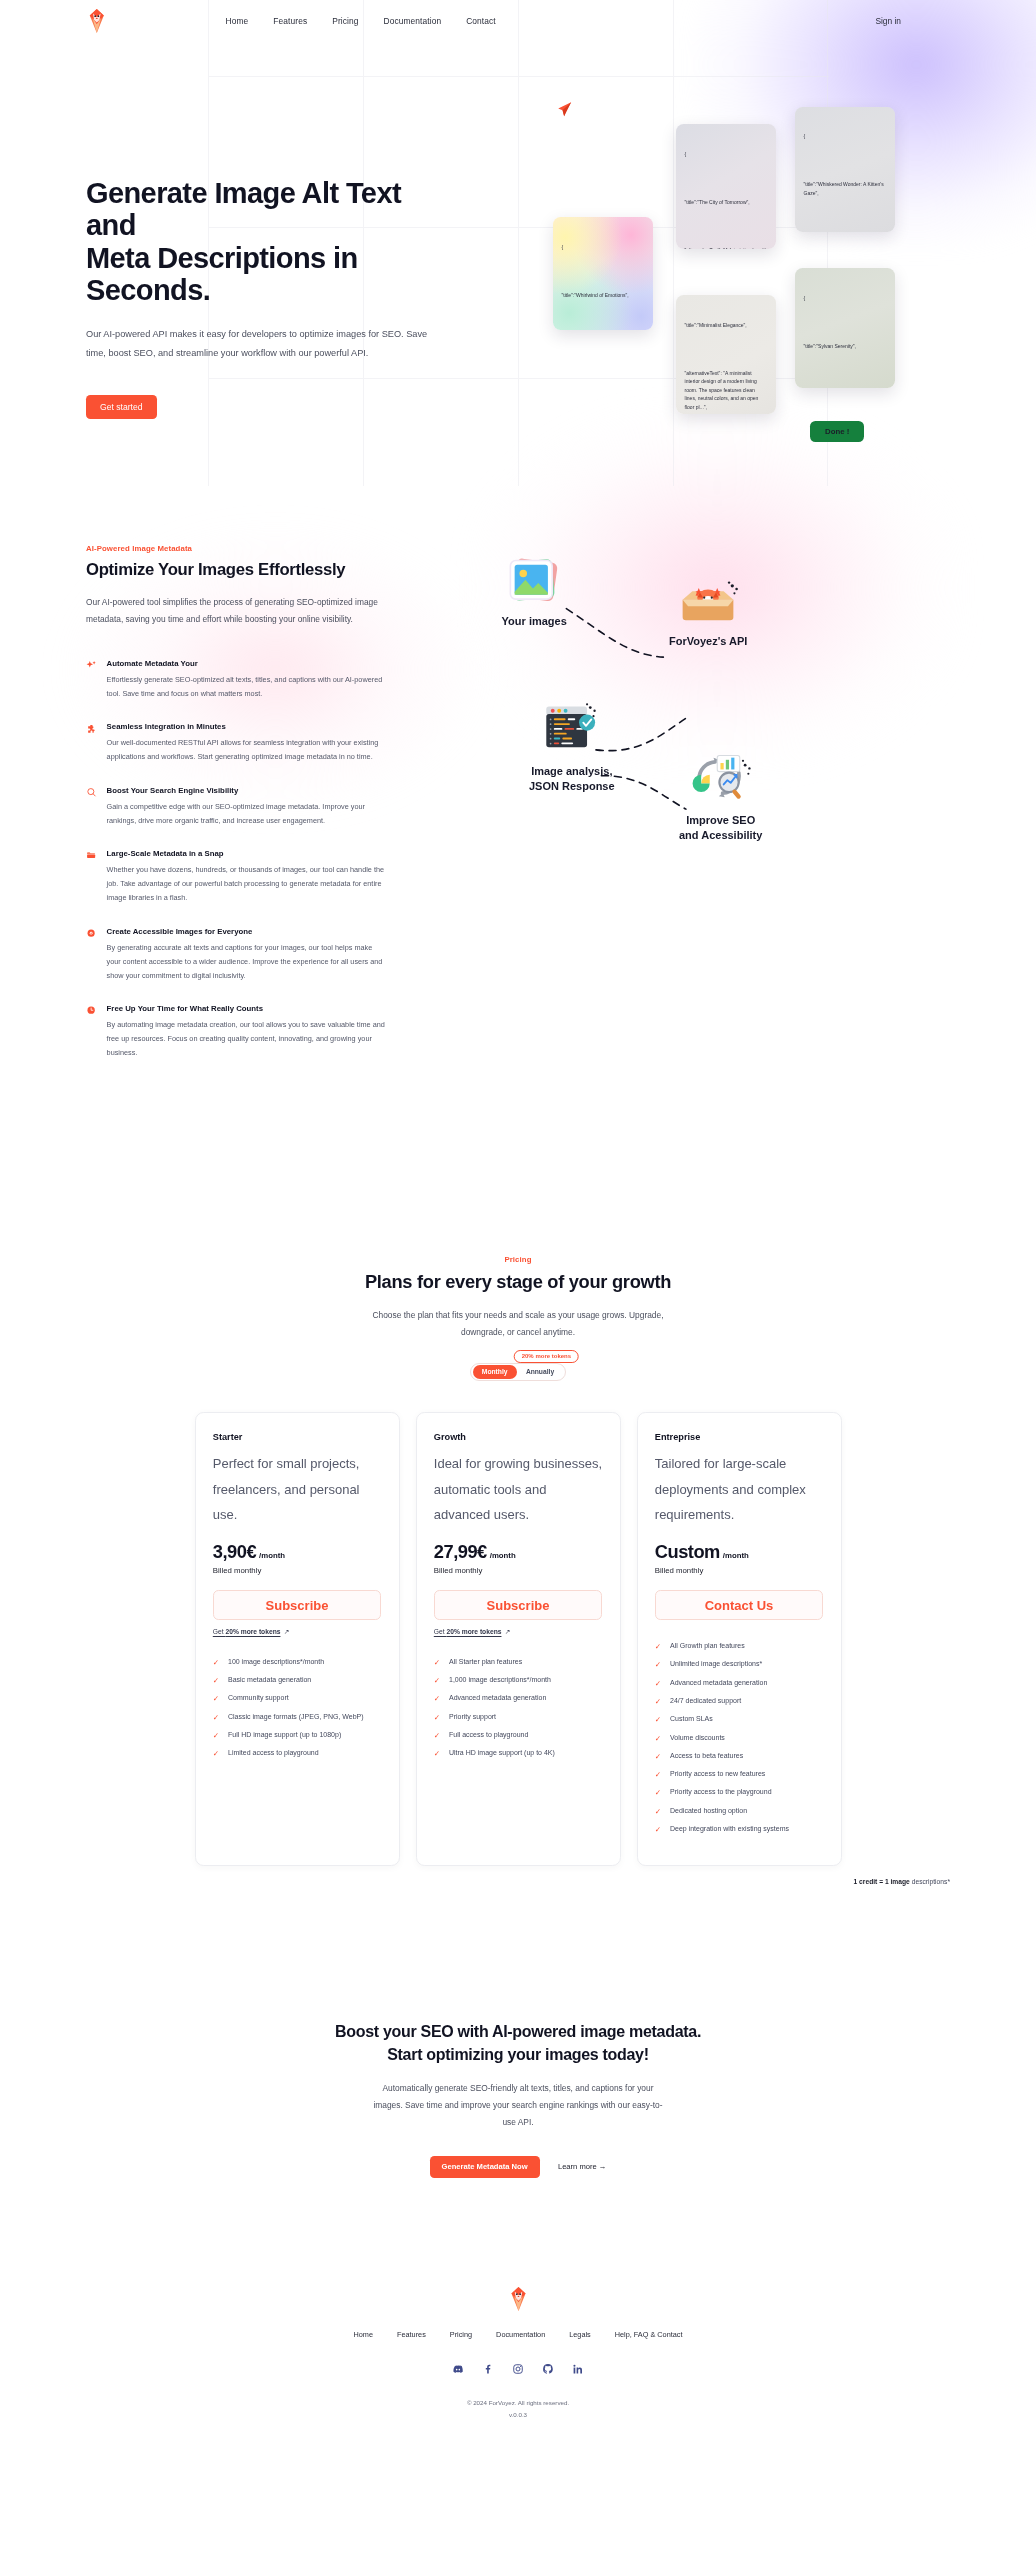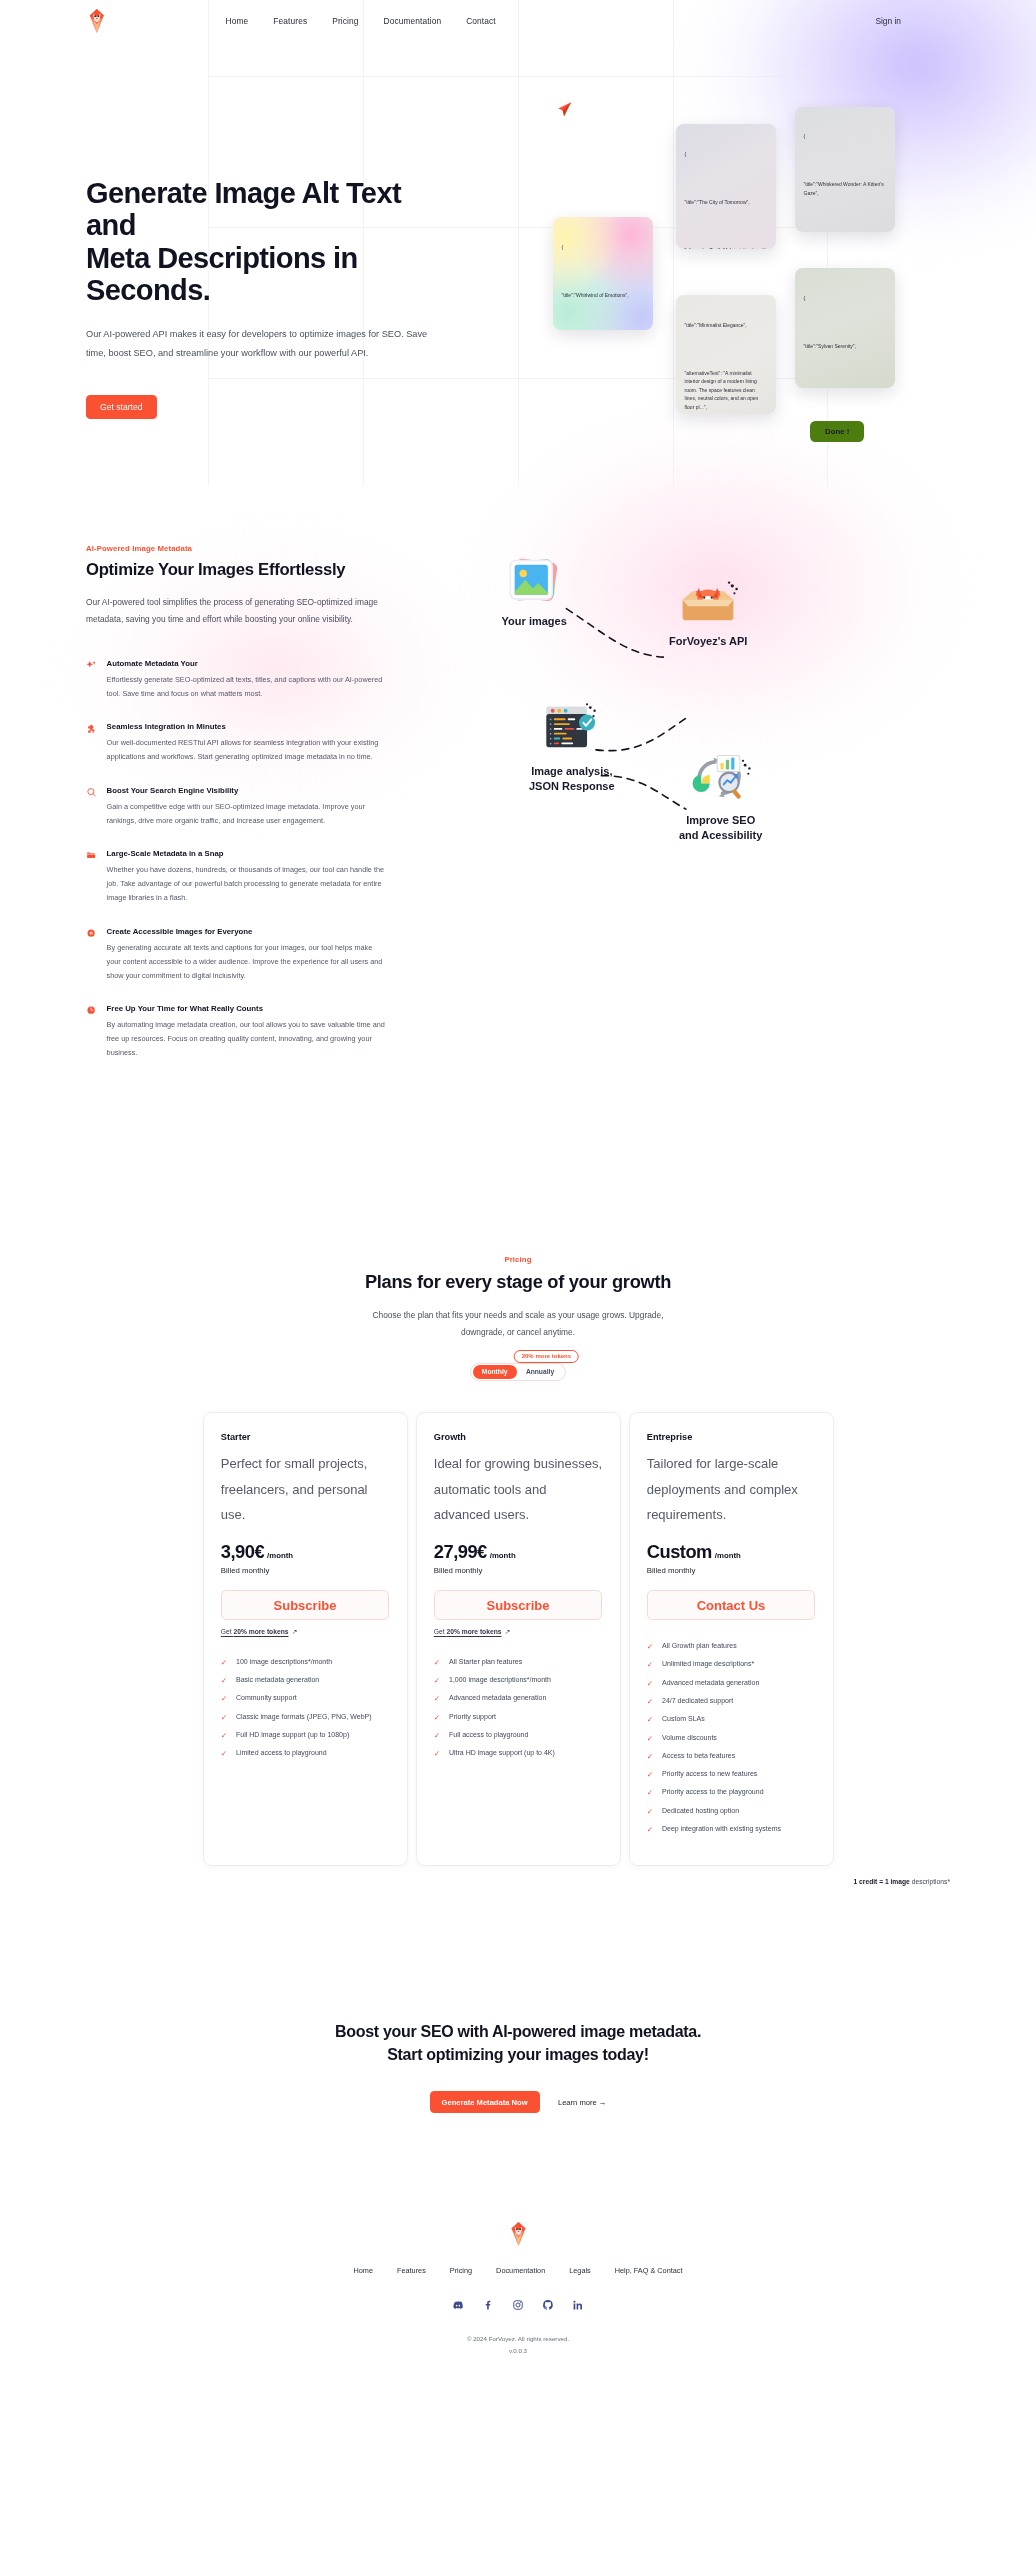--- a/index.html
+++ b/index.html
@@ -104,21 +104,21 @@
   .card-d {
     left: 255px; top: -5.4px; width: 100px; height: 125px;
     background: linear-gradient(160deg,#dddee2 0%,#e2e2e4 50%,#dcdcdf 100%);
   }
   .card-e {
     left: 255px; top: 156px; width: 100px; height: 120px;
     background: linear-gradient(160deg,#d9ded5 0%,#dfe2da 45%,#d5dacd 100%);
   }
   .btn-done {
     position: absolute; left: 270px; top: 309px;
-    background: #4d7c0f; color: #1b1d29; border: none; border-radius: 5.4px;
+    background: #15803d; color: #1b1d29; border: none; border-radius: 5.4px;
     padding: 6px 15px; font-size: 7.8px; font-weight: 700; cursor: pointer;
     font-family: inherit;
   }
   .paper-plane { position: absolute; left: 555px; top: 58px; z-index: 4; }
 
   
   .features {
     position: relative; z-index: 2;
     padding: 567px 86px 0 86px; display: flex; margin-top: -513px;
   }
@@ -153,21 +153,21 @@
     padding: 3.2px 9.2px; font-size: 6.7px; font-weight: 700; color: #444a5c; cursor: pointer;
     font-family: inherit;
   }
   .toggle button.active { background: #fa5133; color: #fff; }
   .badge-tokens {
     position: absolute; left: 50%; transform: translateX(-4.3px); top: -13px;
     border: 0.5px solid #fa5133; color: #fa5133; border-radius: 539px;
     padding: 2.7px 7px; font-size: 6px; font-weight: 700; background:#fff; white-space:nowrap;
   }
 
-  .plans { margin-top: 31px; display: flex; gap: 8px; justify-content: center; text-align: left; }
+  .plans { margin-top: 31px; display: flex; gap: 16px; justify-content: center; text-align: left; }
   .plan {
     width: 205px; background: #fff; border: 0.5px solid #ecedf1; border-radius: 8.6px;
     padding: 18.3px 17.3px 21.6px; box-shadow: 0 1.1px 7.6px rgba(20,20,40,.035);
   }
   .plan-name { font-size: 9.2px; font-weight: 800; color: #111322; }
   .plan-desc { margin-top: 9.7px; font-size: 13px; line-height: 1.95; color: #55596a; min-height: 28px; }
   .plan-price { margin-top: 14px; font-weight: 800; font-size: 18.3px; letter-spacing: -0.5px; color: #111322; }
   .plan-price small { font-size: 7.8px; font-weight: 700; letter-spacing: 0; margin-left: 3px; }
   .plan-billed { margin-top: 3.2px; font-size: 7.8px; color: #1b1d29; }
   .plan-btn {
@@ -679,20 +679,21 @@
   <div class="credit-note">
     <b>1 credit = 1 image</b><span> descriptions*</span>
   </div>
 </section>
 
 <section class="cta">
   <h2>
     <span>Boost your SEO with AI-powered image metadata.</span><br>
     <span>Start optimizing your images today!</span>
   </h2>
+  <p>Automatically generate SEO-friendly alt texts, titles, and captions for your images. Save time and improve your search engine rankings with our easy-to-use API.</p>
   <div class="cta-row">
     <button class="cta-btn">Generate Metadata Now</button>
     <span class="cta-link">Learn more →</span>
   </div>
 </section>
 
 <footer class="footer">
   <div class="footer-logo">
     <svg width="23" height="26" viewBox="0 0 40 48">
       <path d="M20 2 L33 14 L20 46 L7 14 Z" fill="#f97a4d"></path>

